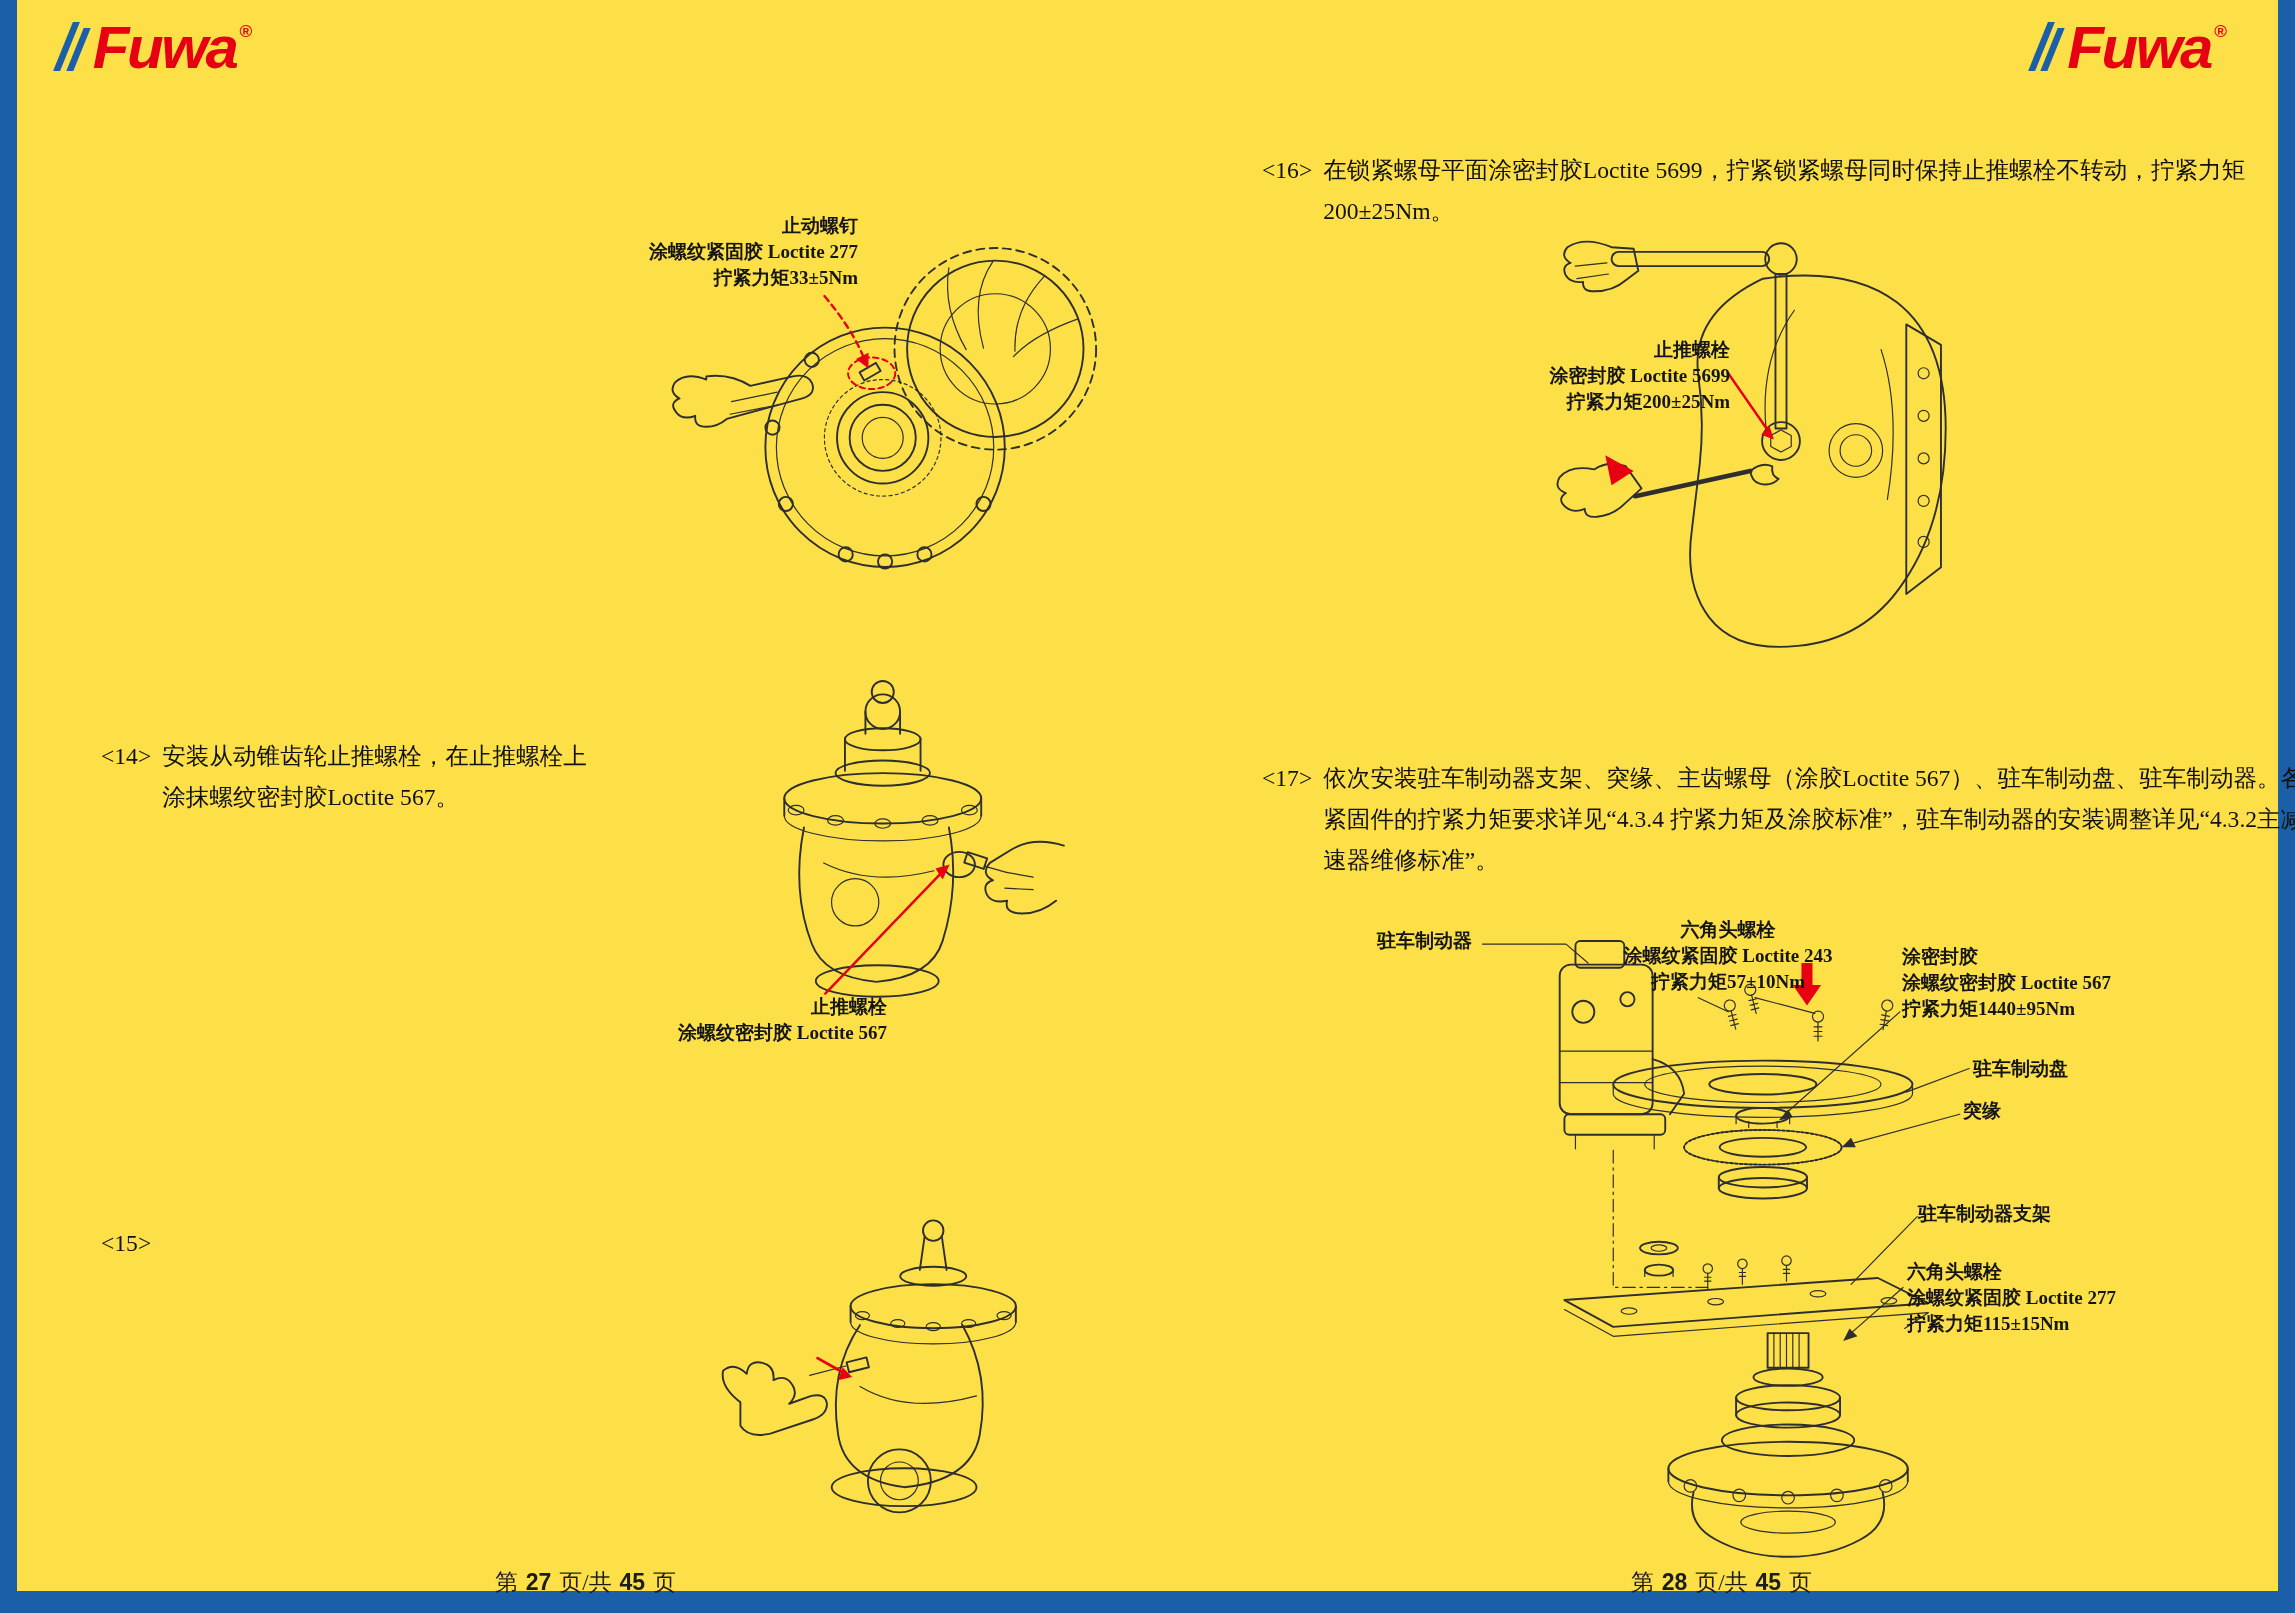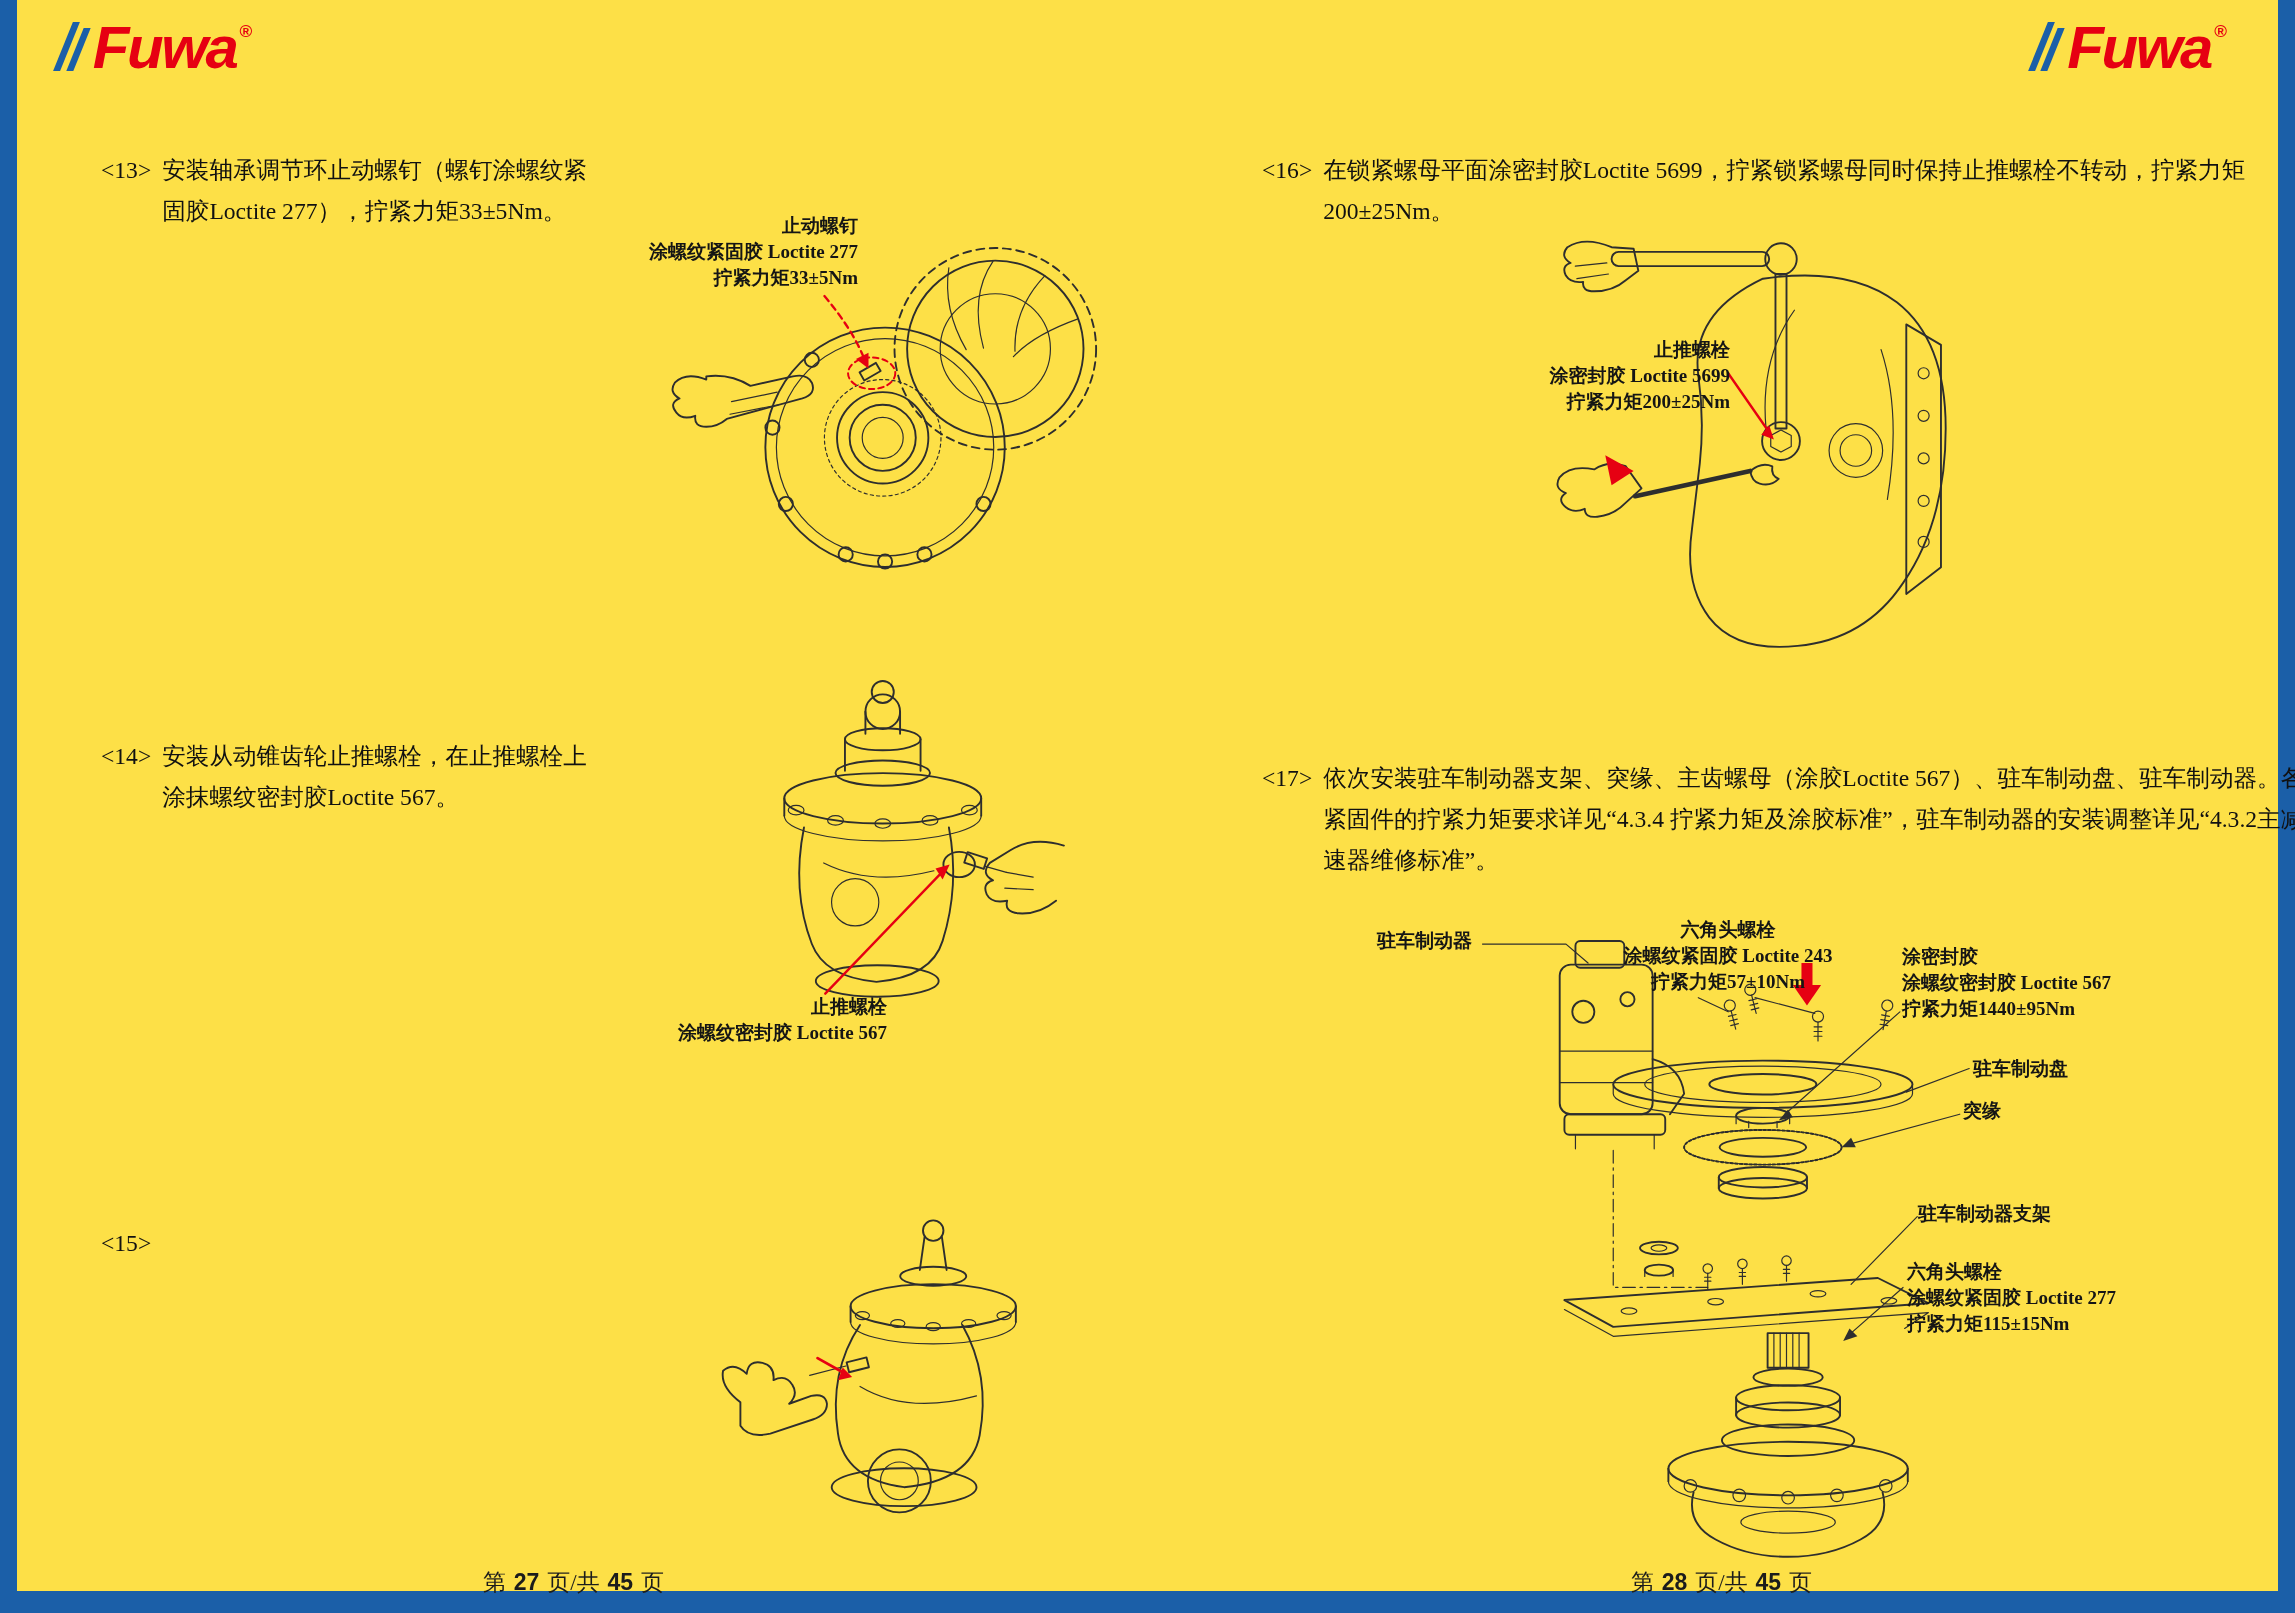--- a/index.html
+++ b/index.html
@@ -68,24 +68,20 @@
   </div>
   <div class="logo" style="right:68px; top:20.5px;">
     <span class="logo-slashes">
         <i class="s1"></i>
         <i class="s2"></i>
       </span>
     <span class="logo-text">Fuwa</span>
     <span class="logo-reg">®</span>
   </div>
 
-  <div class="step" style="left:101px; top:150px;">
-    <span class="step-num">&lt;13&gt;</span>
-    <span class="step-text w-left">安装轴承调节环止动螺钉（螺钉涂螺纹紧固胶Loctite 277），拧紧力矩33±5Nm。</span>
-  </div>
 
   <div class="diagram" style="left:637px; top:211px; width:504px; height:382px;">
     <svg viewBox="0 0 640 485">
 
       <circle class="ln" cx="455" cy="175" r="128" stroke-width="13" stroke-dasharray="10 7"></circle>
       <circle class="ln" cx="455" cy="175" r="112"></circle>
       <circle class="ln thin" cx="455" cy="175" r="70"></circle>
       <path class="ln thin" d="M452,64 q-30,44 -12,110"></path>
       <path class="ln thin" d="M518,82 q-40,42 -38,96"></path>
       <path class="ln thin" d="M560,137 q-56,20 -82,48"></path>
@@ -197,21 +193,21 @@
 
       <path class="ln" d="M60,248 q-26,-20 -22,-40 q14,-12 30,4 q2,-18 20,-14 q16,4 14,22 q16,-8 24,6 q8,12 -4,24 l28,-10 q18,-4 20,10 q0,14 -18,20 l-54,18 q-28,6 -38,-10 z"></path>
 
       <g>
         <path class="ln red" style="stroke-width:3.5" d="M158,192 L190,210"></path>
         <polygon class="redf" points="202,216 184,220 190,204"></polygon>
       </g>
     </svg>
   </div>
 
-  <div class="footer" style="left:0;">
+  <div class="footer" style="left:12px;">
     <span>第</span><b>27</b><span>页/共</span><b>45</b><span>页</span>
   </div>
 
   <div class="step" style="left:1262px; top:150px;">
     <span class="step-num">&lt;16&gt;</span>
     <span class="step-text w-right">在锁紧螺母平面涂密封胶Loctite 5699，拧紧锁紧螺母同时保持止推螺栓不转动，拧紧力矩200±25Nm。</span>
   </div>
 
   <div class="diagram" style="left:1517px; top:206px; width:461px; height:489px;">
     <svg viewBox="0 0 585 620">

